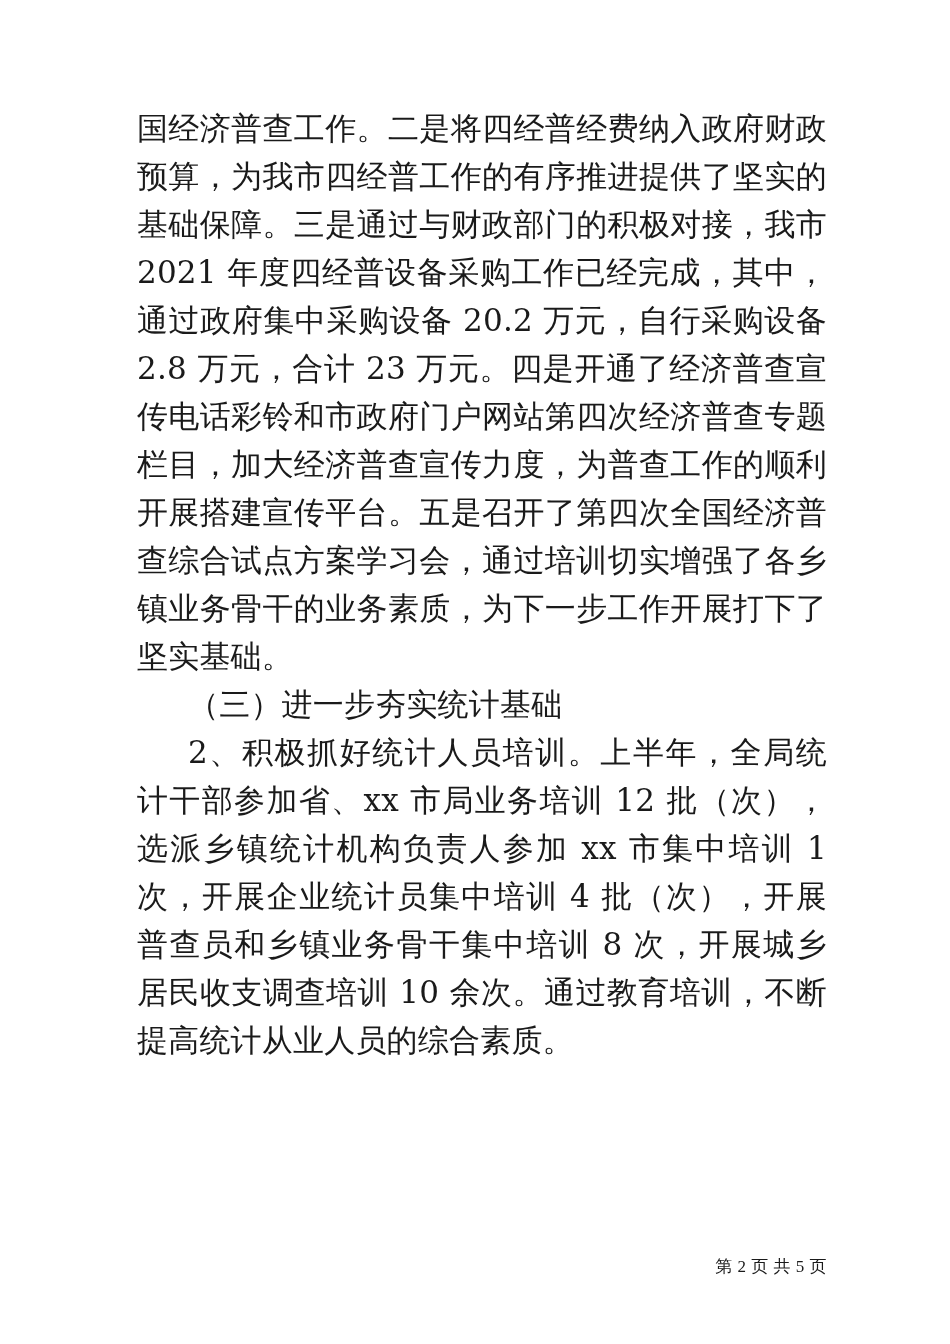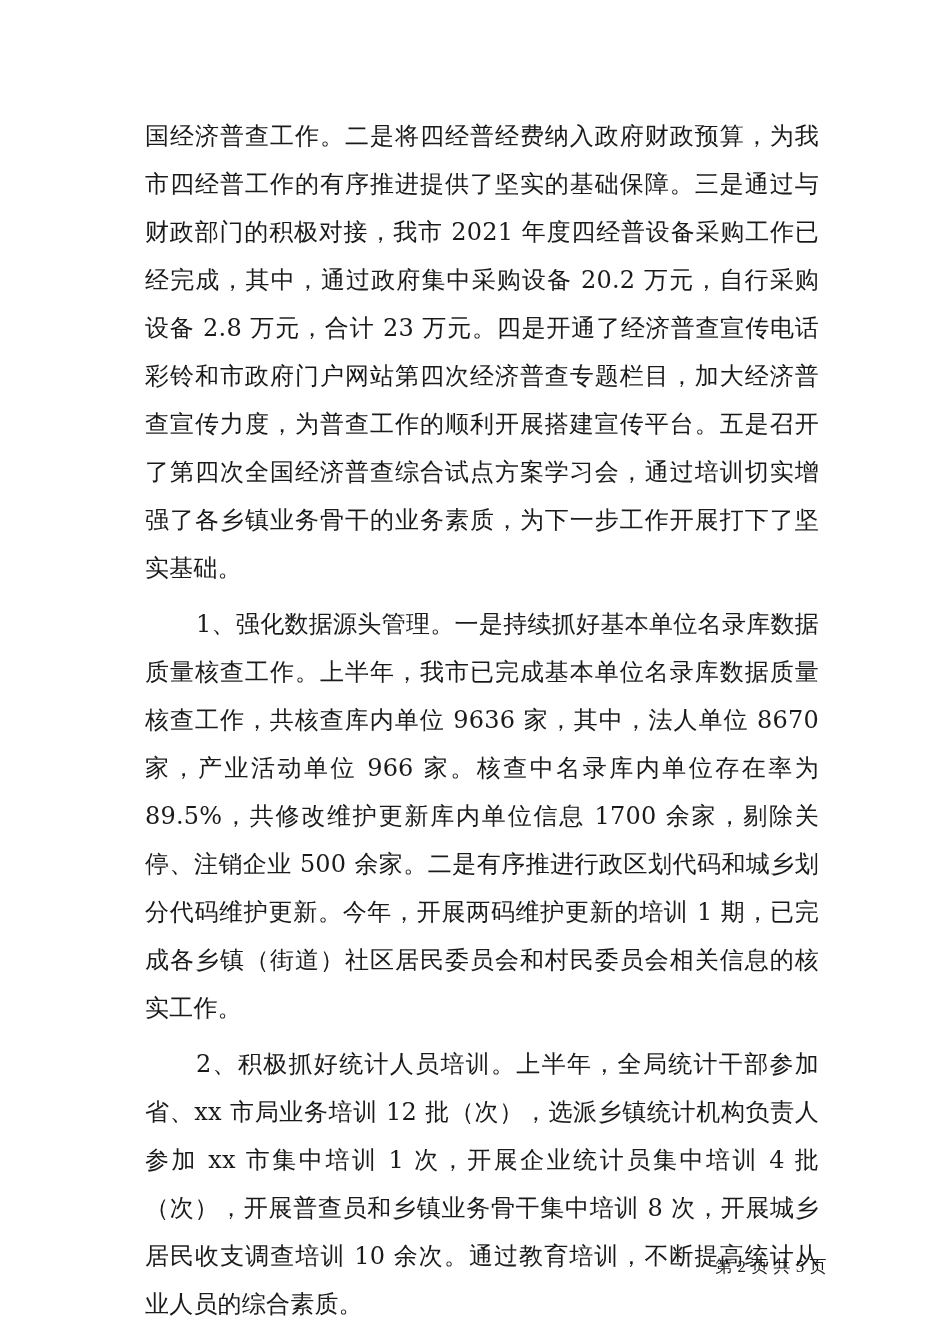--- a/index.html
+++ b/index.html
@@ -17,25 +17,25 @@
     font-family: "DejaVu Serif", "Liberation Serif", serif;
     color: #1a1a1a;
   }
   .content {
     position: absolute;
     left: 137px;
     top: 104px;
     width: 690px;
   }
   .para {
-    font-size: 24px;
+    font-size: 31px;
     line-height: 48px;
     text-align: justify;
     text-justify: inter-ideograph;
-    margin: 8px;
+    margin: 0;
     letter-spacing: 0.2px;
   }
   .para.indent {
     text-indent: 51px;
   }
   .footer {
     position: absolute;
     right: 123px;
     bottom: 66px;
     font-size: 17px;
@@ -43,18 +43,18 @@
     color: #1a1a1a;
     letter-spacing: 0.5px;
   }
 </style>
 </head>
 <body>
 
 <div class="page">
   <div class="content">
     <p class="para">国经济普查工作。二是将四经普经费纳入政府财政预算，为我市四经普工作的有序推进提供了坚实的基础保障。三是通过与财政部门的积极对接，我市 2021 年度四经普设备采购工作已经完成，其中，通过政府集中采购设备 20.2 万元，自行采购设备 2.8 万元，合计 23 万元。四是开通了经济普查宣传电话彩铃和市政府门户网站第四次经济普查专题栏目，加大经济普查宣传力度，为普查工作的顺利开展搭建宣传平台。五是召开了第四次全国经济普查综合试点方案学习会，通过培训切实增强了各乡镇业务骨干的业务素质，为下一步工作开展打下了坚实基础。</p>
-    <p class="para indent">1、强化数据源头管理。一是持续抓好基本单位名录库数据质量核查工作。上半年，我市已完成基本单位名录库数据质量核查工作，共核查库内单位 9636 家，其中，法人单位 8670 家，产业活动单位 966 家。核查中名录库内单位存在率为 89.5%，共修改维护更新库内单位信息 1700 余家，剔除关停、注销企业 500 余家。二是有序推进行政区划代码和城乡划分代码维护更新。今年，开展两码维护更新的培训 1 期，已完成各乡镇（街道）社区居民委员会和村民委员会相关信息的核实工作。</p>
+    <p class="para indent">（三）进一步夯实统计基础</p>
     <p class="para indent">2、积极抓好统计人员培训。上半年，全局统计干部参加省、xx 市局业务培训 12 批（次），选派乡镇统计机构负责人参加 xx 市集中培训 1 次，开展企业统计员集中培训 4 批（次），开展普查员和乡镇业务骨干集中培训 8 次，开展城乡居民收支调查培训 10 余次。通过教育培训，不断提高统计从业人员的综合素质。</p>
 
   </div>
   <div class="footer">第 2 页 共 5 页</div>
 </div>
 
 </body></html>

